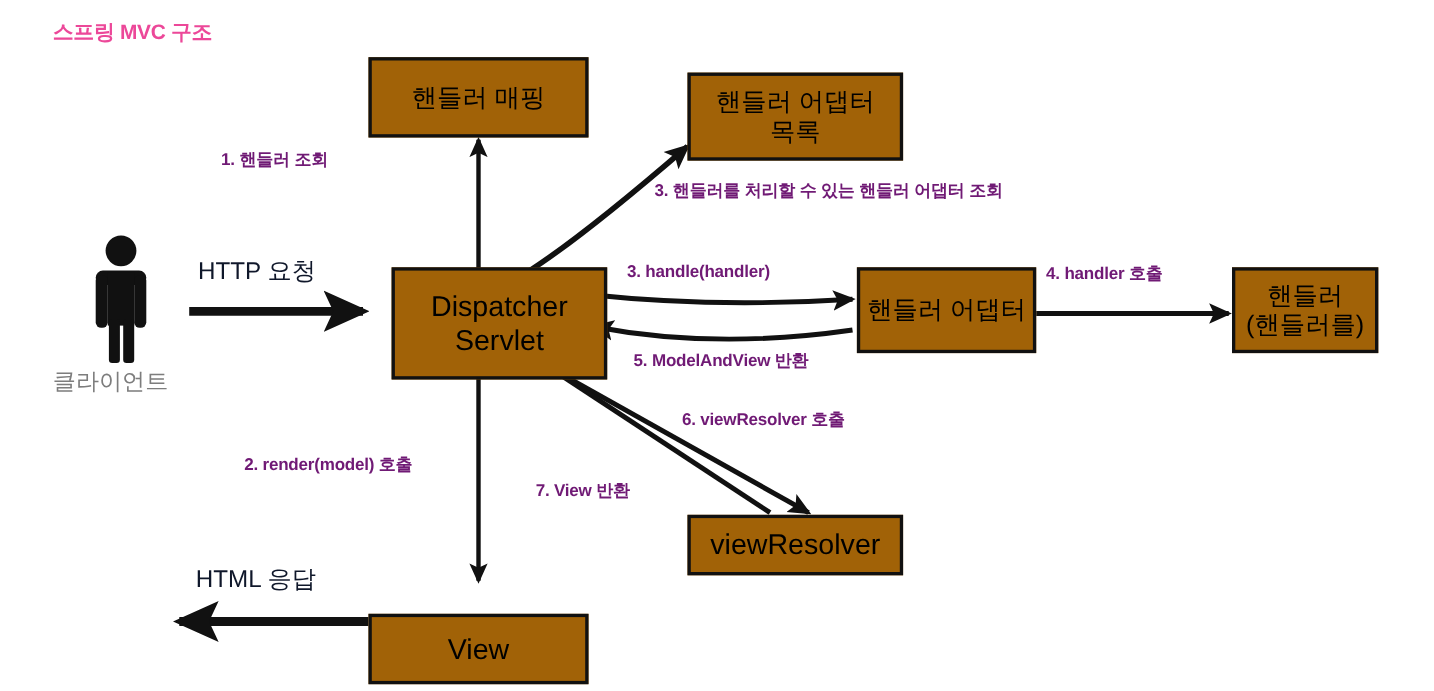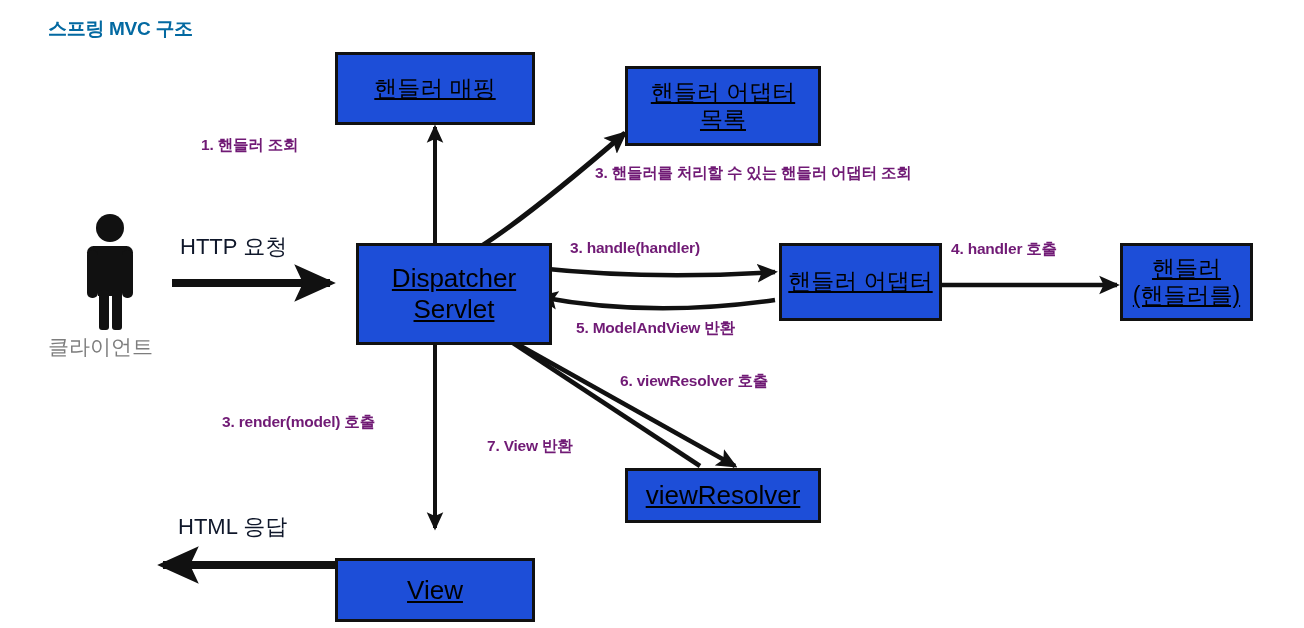--- a/index.html
+++ b/index.html
@@ -13,39 +13,38 @@
     position: relative;
     font-family: "Liberation Sans", "DejaVu Sans", sans-serif;
     overflow: hidden;
   }
   #page-title {
     position: absolute;
     left: 48px;
     top: 16px;
     font-size: 19px;
     font-weight: bold;
-    color: #0369a1;
+    color: #ec4899;
     letter-spacing: -0.3px;
     white-space: nowrap;
   }
   .node-box {
     position: absolute;
     box-sizing: border-box;
     border: 3px solid #111111;
-    background: #1d4ed8;
+    background: #a16207;
     display: flex;
     align-items: center;
     justify-content: center;
     text-align: center;
     color: #000000;
     font-size: 23px;
     line-height: 1.18;
     z-index: 5;
     white-space: pre-line;
-    text-decoration: underline;
   }
   .node-box.latin {
     font-size: 26px;
     font-weight: 400;
   }
   .step-label {
     position: absolute;
     color: #701a75;
     font-size: 15.5px;
     font-weight: bold;
@@ -162,13 +161,13 @@
 <div class="step-label" style="left:570px; top:239px;">3. handle(handler)</div>
 
 <div class="step-label" style="left:951px; top:239px;">4. handler 호출</div>
 
 <div class="step-label" style="left:576px; top:318px;">5. ModelAndView 반환</div>
 
 <div class="step-label" style="left:620px; top:371px;">6. viewResolver 호출</div>
 
 <div class="step-label" style="left:487px; top:436px;">7. View 반환</div>
 
-<div class="step-label" style="left:222px; top:412px;">3. render(model) 호출</div>
+<div class="step-label" style="left:222px; top:412px;">2. render(model) 호출</div>
 
 </body></html>

